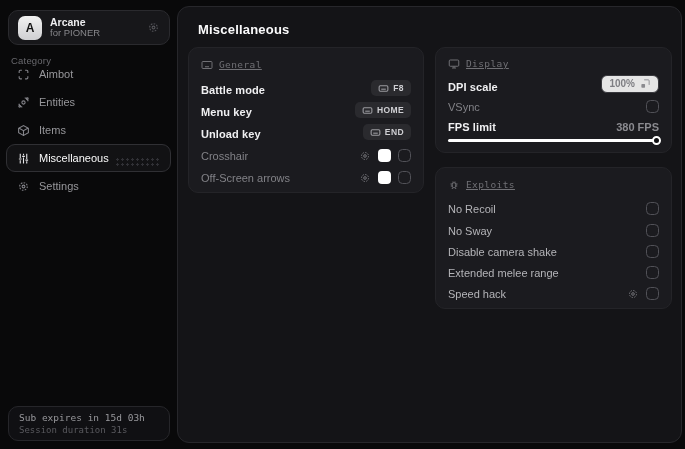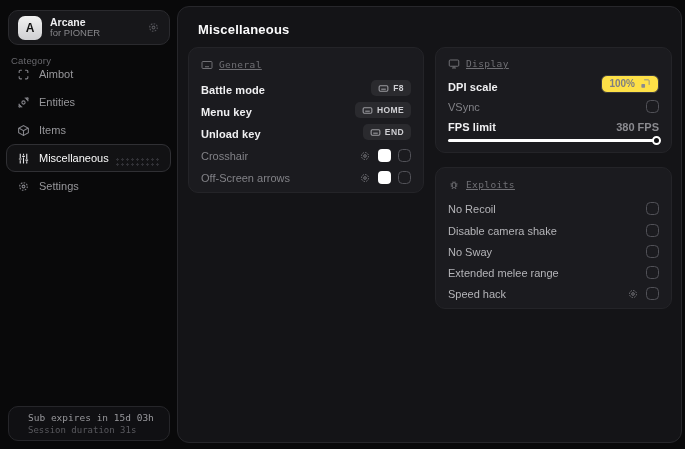--- a/index.html
+++ b/index.html
@@ -43,21 +43,21 @@
   .nav-item.active .nico { color:#e8e8ea; }
   .nav-dots {
     position:absolute; right:9px; bottom:5px; width:46px; height:9px; opacity:.8;
     background-image: radial-gradient(#39393e 1px, transparent 1.1px);
     background-size:5px 5px;
   }
 
   .status-card {
     position:absolute; left:8px; top:406px; width:162px; height:35px;
     border:1px solid #26262a; border-radius:10px; background:#101013;
-    padding:5px 19px; display:flex; flex-direction:column; justify-content:center; gap:2px;
+    padding:5px 10px; display:flex; flex-direction:column; justify-content:center; gap:2px;
     font-family:"DejaVu Sans Mono", monospace;
   }
   .status-l1 { color:#98989c; font-size:9.5px; white-space:nowrap; }
   .status-l2 { color:#5a5a5f; font-size:9px; white-space:nowrap; }
 
   
   .panel {
     position:absolute; left:177px; top:6px; width:505px; height:437px;
     background:#141417; border:1px solid #27272b; border-radius:12px;
   }
@@ -88,21 +88,21 @@
 
   .kbd {
     display:flex; align-items:center; gap:4px; height:16px; padding:0 7px;
     background:#2a2a2e; border-radius:5px;
     color:#cfcfd3; font-size:8.5px; font-weight:700; letter-spacing:.4px;
   }
   .kbd .kico { color:#9a9a9f; }
 
   .chip-select {
     display:flex; align-items:center; gap:5px; height:18px; padding:0 7px;
-    background:#fde047; border:1px solid #38383d; border-radius:6px;
+    background:#e5e5e5; border:1px solid #38383d; border-radius:6px;
     color:#7e7e83; font-size:10px; font-weight:600;
   }
   .chip-select .cico { color:#8a8a8f; }
 
   .fps-value { color:#8b8b90; font-size:11px; font-weight:600; }
   .slider { position:relative; margin-top:4px; height:8px; }
   .slider-track { position:absolute; left:0; top:2px; height:3px; width:100%; background:#2e2e33; border-radius:3px; }
   .slider-fill { position:absolute; left:0; top:2px; height:3px; background:#ffffff; border-radius:3px; }
   .slider-knob {
     position:absolute; right:-2px; top:-1px; width:9px; height:9px; border-radius:50%;
@@ -320,25 +320,25 @@
           </svg>
         </span>
         <span>Exploits</span>
       </div>
 
       <div class="row row-exp">
         <span class="lbl-mid">No Recoil</span>
         <span class="checkbox"></span>
       </div>
       <div class="row row-exp">
+        <span class="lbl-mid">No Sway</span>
+        <span class="checkbox"></span>
+      </div>
+      <div class="row row-exp">
         <span class="lbl-mid">Disable camera shake</span>
-        <span class="checkbox"></span>
-      </div>
-      <div class="row row-exp">
-        <span class="lbl-mid">No Sway</span>
         <span class="checkbox"></span>
       </div>
       <div class="row row-exp">
         <span class="lbl-mid">Extended melee range</span>
         <span class="checkbox"></span>
       </div>
       <div class="row row-exp">
         <span class="lbl-mid">Speed hack</span>
         <span class="ctrls">
           <span class="gear-sm">

